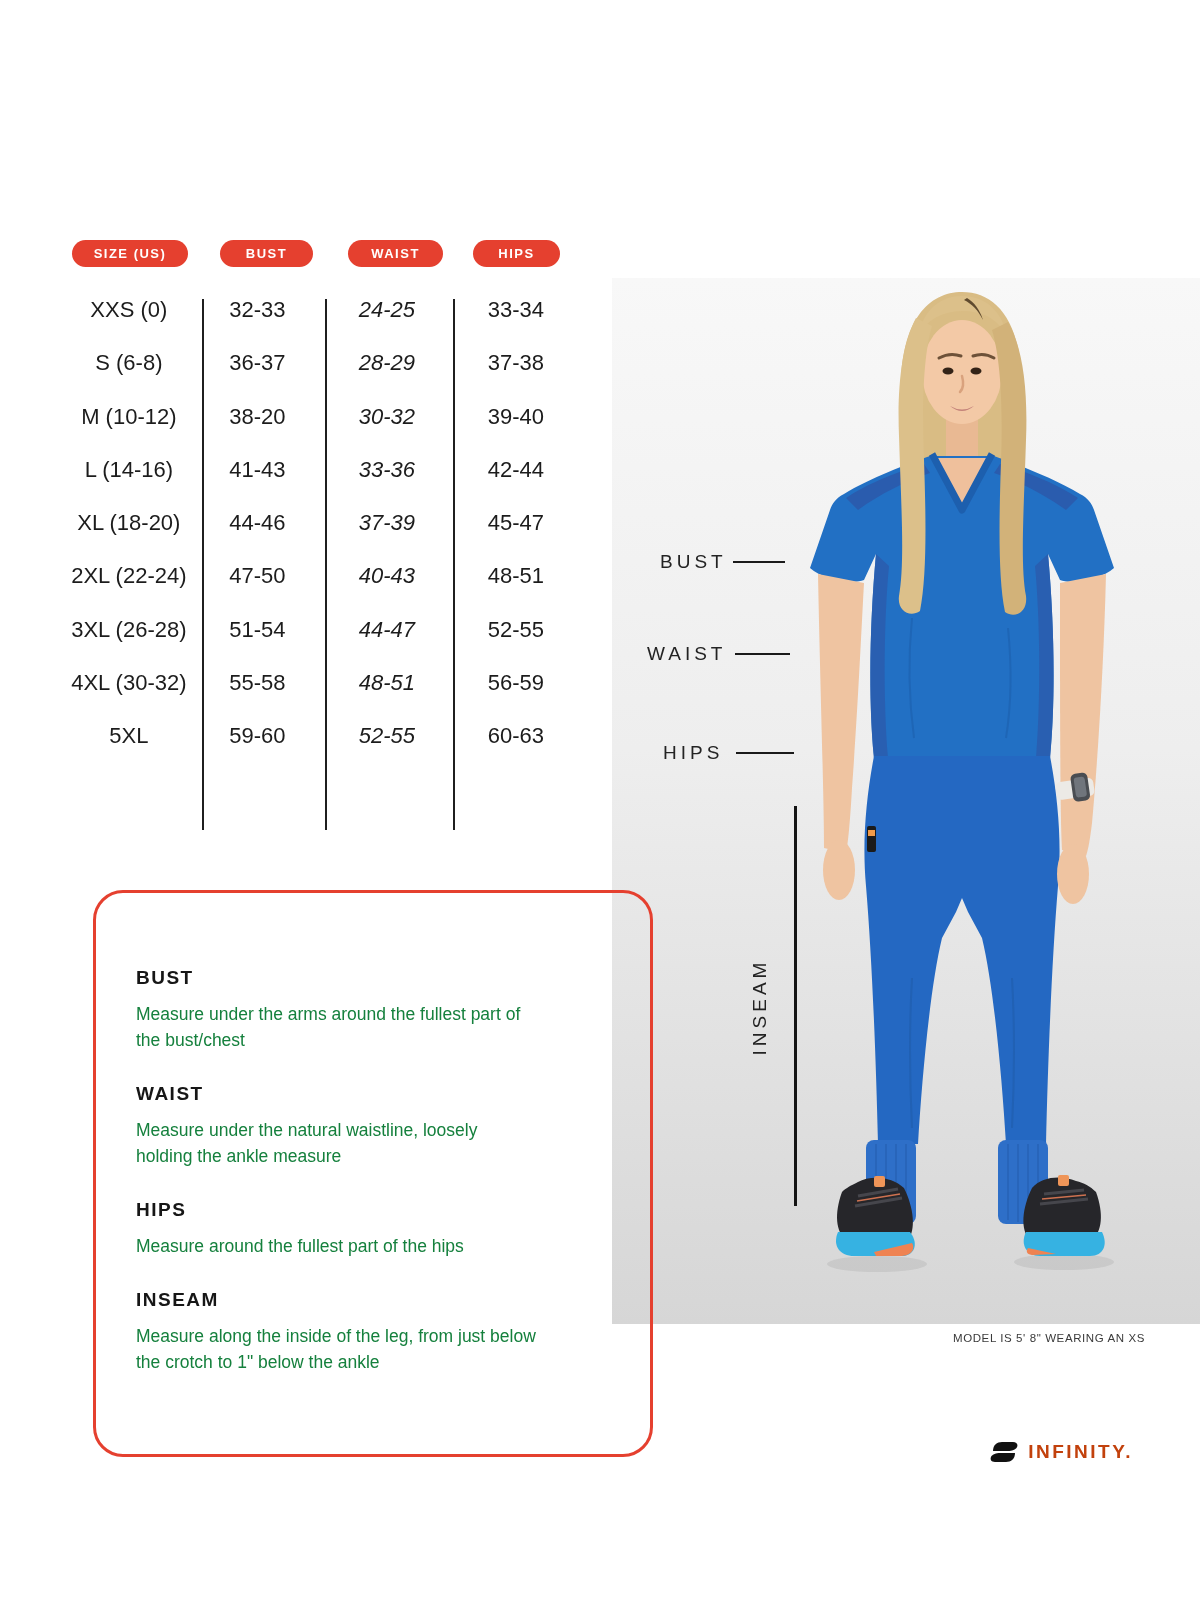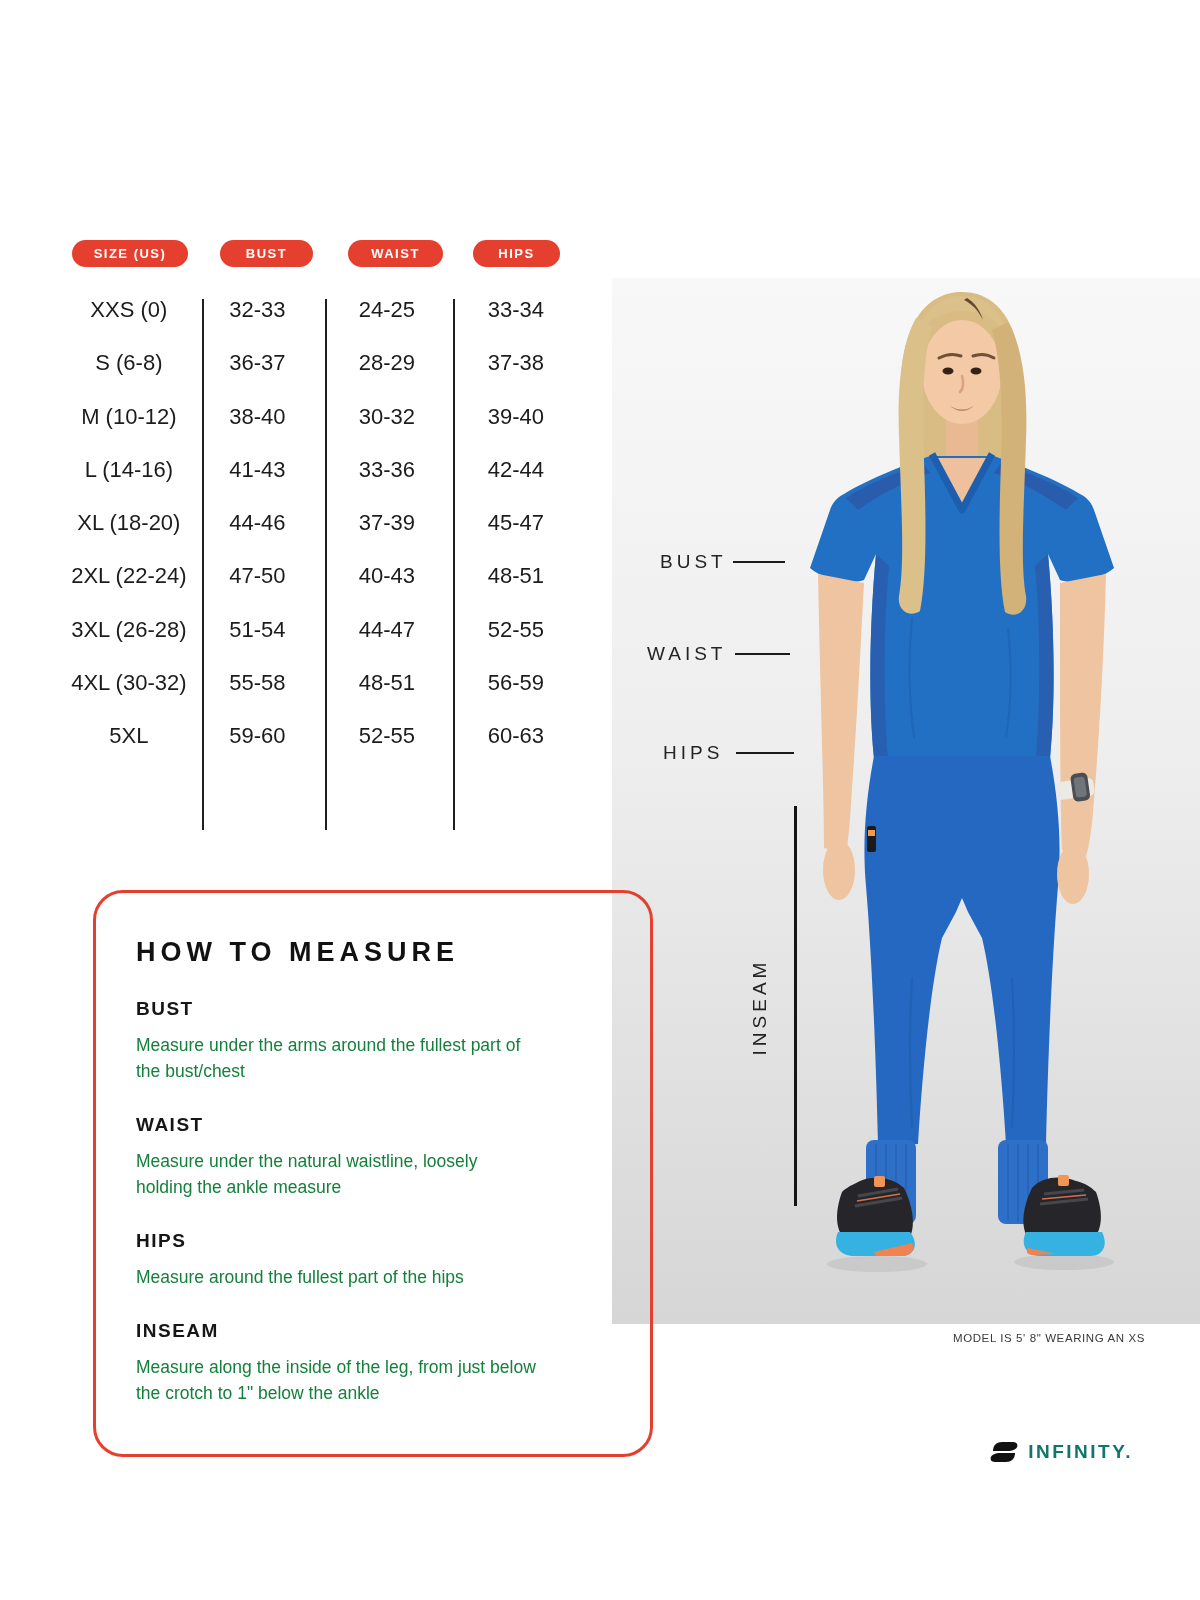--- a/index.html
+++ b/index.html
@@ -21,21 +21,21 @@
     display:flex;align-items:center;justify-content:center;white-space:nowrap;
   }
   #pills .pill:nth-child(1){left:72px;width:116px;}
   #pills .pill:nth-child(2){left:220px;width:93px;}
   #pills .pill:nth-child(3){left:348px;width:95px;}
   #pills .pill:nth-child(4){left:473px;width:87px;}
   
   #table{position:absolute;left:60px;top:297px;width:515px;}
   .trow{display:flex;height:53.3px;align-items:flex-start;}
   .tcell{text-align:center;font-size:22px;color:#1c1c1c;}
-  .c0{width:142px;} .c1{width:123px;} .c2{width:144px;} .c3{width:122px;}
+  .c0{width:142px;} .c1{width:123px;} .c2{width:144px;font-style:italic;} .c3{width:122px;}
   .vline{position:absolute;top:299px;height:531px;width:1.5px;background:#1f1f1f;}
   .v1{left:202px;} .v2{left:325px;} .v3{left:453px;}
   
   #photo{
     position:absolute;left:612px;top:278px;width:588px;height:1046px;
     background:linear-gradient(180deg,#f8f8f8 0%,#eeeeee 45%,#d6d6d6 100%);
   }
   
   .figlabel{position:absolute;font-size:19px;letter-spacing:4px;color:#232323;white-space:nowrap;}
   #bust-label{left:660px;top:551px;}
@@ -54,21 +54,21 @@
   
   #howto{
     position:absolute;left:93px;top:890px;width:560px;height:567px;box-sizing:border-box;
     border:3px solid var(--accent);border-radius:30px;padding:44px 40px 0 40px;background:transparent;
   }
   #howto h2{margin:0 0 16px 0;font-size:27px;font-weight:700;letter-spacing:5px;color:#111;}
   .mitem h3{margin:30px 0 12px 0;font-size:19px;font-weight:700;letter-spacing:1.5px;color:#161616;}
   .mitem p{margin:0;font-size:17.5px;line-height:26px;color:#15803d;width:400px;}
   
   #brand{position:absolute;right:67px;top:1441px;display:flex;align-items:center;gap:9px;}
-  #brand .wordmark{font-size:19px;font-weight:700;letter-spacing:2.5px;color:#0f766e;white-space:nowrap;}
+  #brand .wordmark{font-size:19px;font-weight:700;letter-spacing:2.5px;color:#c2410c;white-space:nowrap;}
 </style>
 </head>
 <body>
 
 <div id="page">
 
 
   <div id="pills">
       <span class="pill">SIZE (US)</span>
       <span class="pill">BUST</span>
@@ -84,21 +84,21 @@
         <div class="tcell c3">33-34</div>
       </div>
       <div class="trow">
         <div class="tcell c0">S (6-8)</div>
         <div class="tcell c1">36-37</div>
         <div class="tcell c2">28-29</div>
         <div class="tcell c3">37-38</div>
       </div>
       <div class="trow">
         <div class="tcell c0">M (10-12)</div>
-        <div class="tcell c1">38-40</div>
+        <div class="tcell c1">38-20</div>
         <div class="tcell c2">30-32</div>
         <div class="tcell c3">39-40</div>
       </div>
       <div class="trow">
         <div class="tcell c0">L (14-16)</div>
         <div class="tcell c1">41-43</div>
         <div class="tcell c2">33-36</div>
         <div class="tcell c3">42-44</div>
       </div>
       <div class="trow">
@@ -226,21 +226,20 @@
   <div class="figline" id="bust-line"></div>
   <div class="figlabel" id="waist-label">WAIST</div>
   <div class="figline" id="waist-line"></div>
   <div class="figlabel" id="hips-label">HIPS</div>
   <div class="figline" id="hips-line"></div>
   <div id="inseam-line"></div>
   <div id="inseam-label">INSEAM</div>
   <div id="caption">MODEL IS 5' 8" WEARING AN XS</div>
 
   <div id="howto">
-    <h2>HOW TO MEASURE</h2>
     <div>
         <div class="mitem">
           <h3>BUST</h3>
           <p>Measure under the arms around the fullest part of the bust/chest</p>
         </div>
         <div class="mitem">
           <h3>WAIST</h3>
           <p>Measure under the natural waistline, loosely holding the ankle measure</p>
         </div>
         <div class="mitem">

